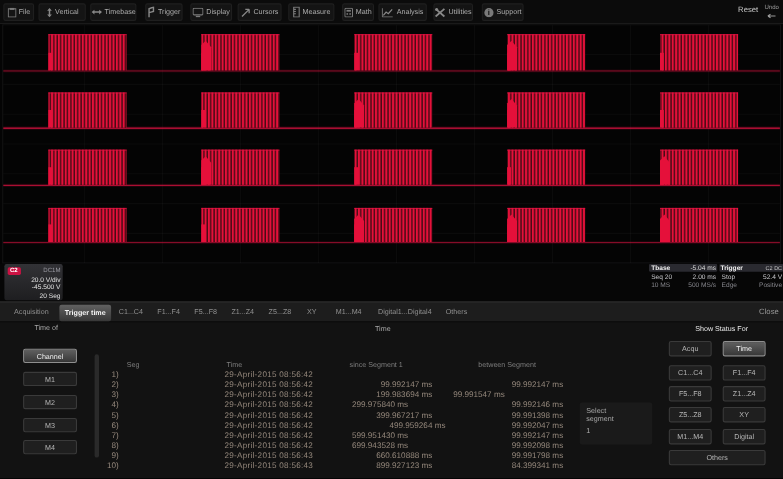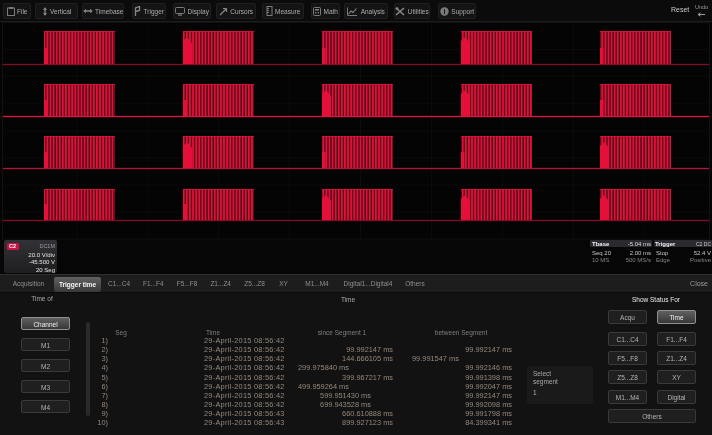--- a/index.html
+++ b/index.html
@@ -285,39 +285,39 @@
     </div>
     <div style="position:absolute;top:345.3px;left:0;width:712px;height:9px;font-size:7.4px;color:#95887c">
       <span style="position:absolute;left:70px;width:38px;text-align:right">2)</span>
       <span style="position:absolute;left:204px;letter-spacing:0.25px">29-April-2015  08:56:42</span>
       <span style="position:absolute;left:298px;width:95px;text-align:right">99.992147 ms</span>
       <span style="position:absolute;left:412px;width:100px;text-align:right">99.992147 ms</span>
     </div>
     <div style="position:absolute;top:354.3px;left:0;width:712px;height:9px;font-size:7.4px;color:#95887c">
       <span style="position:absolute;left:70px;width:38px;text-align:right">3)</span>
       <span style="position:absolute;left:204px;letter-spacing:0.25px">29-April-2015  08:56:42</span>
-      <span style="position:absolute;left:298px;width:95px;text-align:right">144.666105 ms</span>
+      <span style="position:absolute;left:298px;width:95px;text-align:right">199.983694 ms</span>
       <span style="position:absolute;left:412px;width:100px;">99.991547 ms</span>
     </div>
     <div style="position:absolute;top:363.4px;left:0;width:712px;height:9px;font-size:7.4px;color:#95887c">
       <span style="position:absolute;left:70px;width:38px;text-align:right">4)</span>
       <span style="position:absolute;left:204px;letter-spacing:0.25px">29-April-2015  08:56:42</span>
-      <span style="position:absolute;left:298px;width:95px;text-align:left">299.975840 ms</span>
+      <span style="position:absolute;left:298px;width:95px;text-align:center">299.975840 ms</span>
       <span style="position:absolute;left:412px;width:100px;text-align:right">99.992146 ms</span>
     </div>
     <div style="position:absolute;top:372.5px;left:0;width:712px;height:9px;font-size:7.4px;color:#95887c">
       <span style="position:absolute;left:70px;width:38px;text-align:right">5)</span>
       <span style="position:absolute;left:204px;letter-spacing:0.25px">29-April-2015  08:56:42</span>
       <span style="position:absolute;left:298px;width:95px;text-align:right">399.967217 ms</span>
       <span style="position:absolute;left:412px;width:100px;text-align:right">99.991398 ms</span>
     </div>
     <div style="position:absolute;top:381.6px;left:0;width:712px;height:9px;font-size:7.4px;color:#95887c">
       <span style="position:absolute;left:70px;width:38px;text-align:right">6)</span>
       <span style="position:absolute;left:204px;letter-spacing:0.25px">29-April-2015  08:56:42</span>
-      <span style="position:absolute;left:298px;width:95px;">499.959264 ms</span>
+      <span style="position:absolute;left:310px;width:95px;text-align:right">499.959264 ms</span>
       <span style="position:absolute;left:412px;width:100px;text-align:right">99.992047 ms</span>
     </div>
     <div style="position:absolute;top:390.6px;left:0;width:712px;height:9px;font-size:7.4px;color:#95887c">
       <span style="position:absolute;left:70px;width:38px;text-align:right">7)</span>
       <span style="position:absolute;left:204px;letter-spacing:0.25px">29-April-2015  08:56:42</span>
       <span style="position:absolute;left:298px;width:95px;text-align:center">599.951430 ms</span>
       <span style="position:absolute;left:412px;width:100px;text-align:right">99.992147 ms</span>
     </div>
     <div style="position:absolute;top:399.7px;left:0;width:712px;height:9px;font-size:7.4px;color:#95887c">
       <span style="position:absolute;left:70px;width:38px;text-align:right">8)</span>

